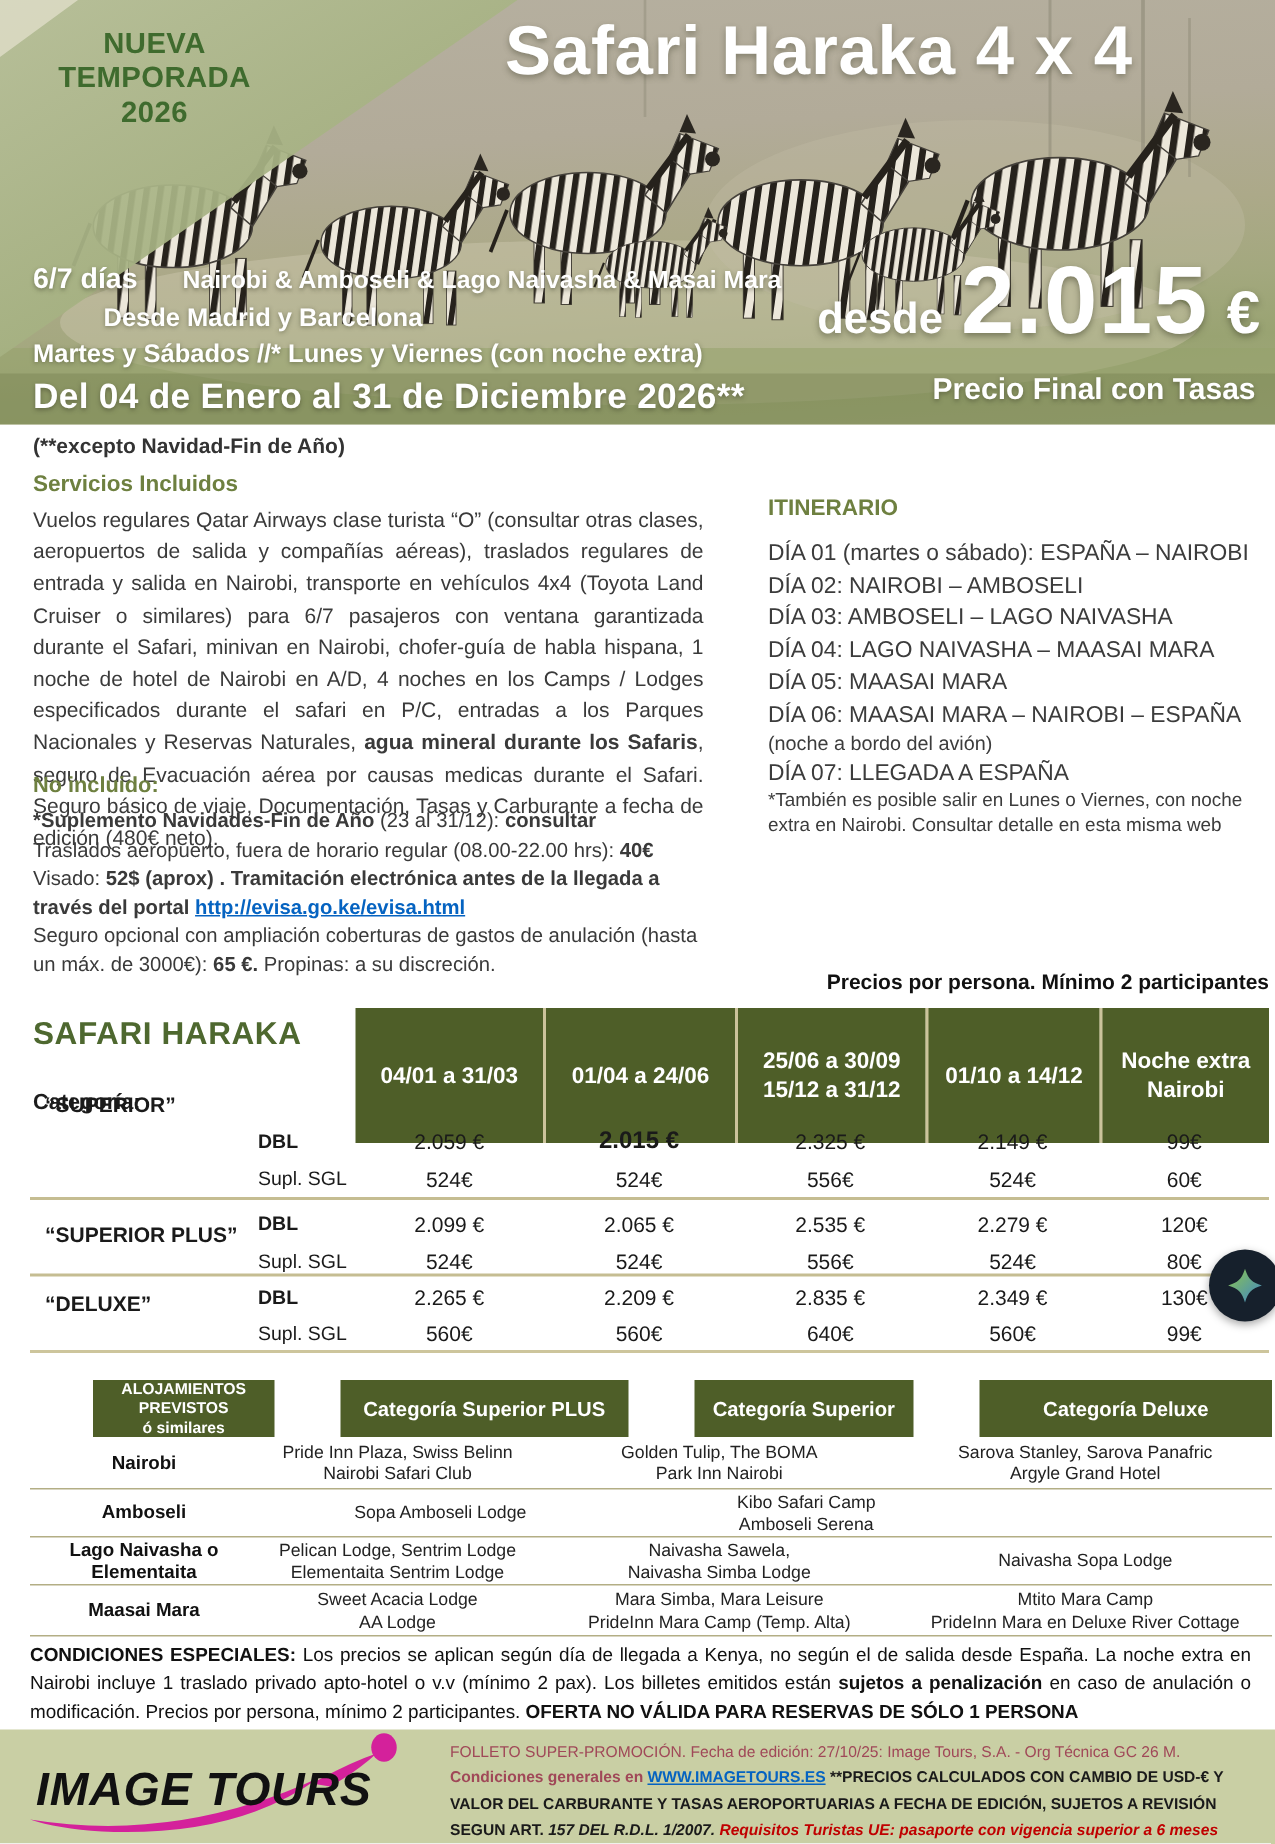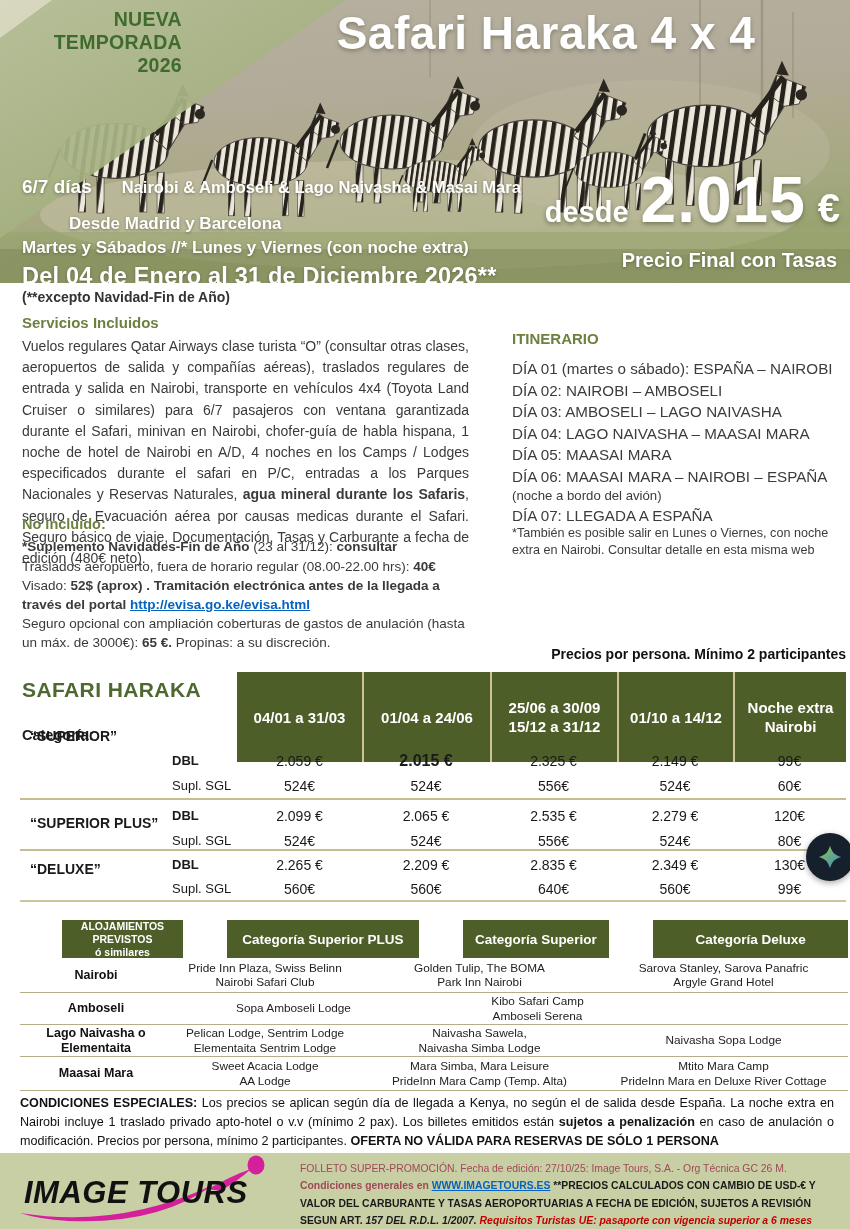--- a/index.html
+++ b/index.html
@@ -10,30 +10,30 @@
   .hero { position:absolute; left:0; top:0; width:850px; height:283px; overflow:hidden;
     background:linear-gradient(176deg,#b6b0a0 0%,#b2ab99 34%,#aca989 55%,#a3a87e 70%,#99a372 82%,#a2a97e 100%); }
   .hero-art { position:absolute; left:0; top:0; }
   .hero::after { content:""; position:absolute; left:0; bottom:0; width:100%; height:34px;
     background:rgba(100,112,64,.28); }
   .badge-green { position:absolute; left:0; top:0; width:345px; height:238px;
     background:linear-gradient(150deg,#b7c098 0%,#a4b080 60%,#9cab74 100%);
     clip-path:polygon(0 0,100% 0,0 100%); opacity:.93; }
   .badge-light { position:absolute; left:0; top:0; width:52px; height:38px;
     background:#dddcc5; clip-path:polygon(0 0,100% 0,0 100%); opacity:.85; }
-  .badge-text { position:absolute; left:24px; top:8px; width:158px; text-align:right;
+  .badge-text { position:absolute; left:24px; top:18px; width:158px; text-align:center;
     color:#3f6b2e; font-weight:bold; font-size:19.5px; line-height:23px; letter-spacing:.3px; z-index:4; }
   .hero-title { position:absolute; left:288px; top:6px; width:516px; text-align:center;
     color:#fff; font-size:46px; font-weight:bold; letter-spacing:.5px;
     text-shadow:0 2px 4px rgba(70,70,50,.45); z-index:4; }
   .hero-info { position:absolute; left:22px; top:176px; z-index:5; color:#fff;
     text-shadow:0 1px 3px rgba(60,62,40,.5); font-weight:bold; }
   .hero-info .dur { font-size:19px; margin-right:30px; }
   .hero-info .route { font-size:16.5px; }
-  .hero-info .l2 { font-size:17px; margin-top:16px;padding-left:47px; }
+  .hero-info .l2 { font-size:17px; margin-top:4px;padding-left:47px; }
   .hero-info .l3 { font-size:17px; margin-top:4px; }
   .hero-info .l4 { font-size:23.5px; margin-top:5px; letter-spacing:.2px; }
   .hero-price { position:absolute; left:500px; top:168px; width:340px; display:flex;
     align-items:baseline; justify-content:flex-end; gap:12px; z-index:5; color:#fff;
     text-shadow:0 2px 4px rgba(60,62,40,.5); }
   .hero-price .desde { font-size:29px; font-weight:bold; }
   .hero-price .big { font-size:64px; font-weight:bold; line-height:1; letter-spacing:1px; }
   .hero-price .euro { font-size:40px; font-weight:bold; }
   .price-note { position:absolute; left:505px; top:249px; width:332px; text-align:right;
     color:#fff; font-size:20px; font-weight:bold; text-shadow:0 1px 3px rgba(60,62,40,.5); z-index:5; }

